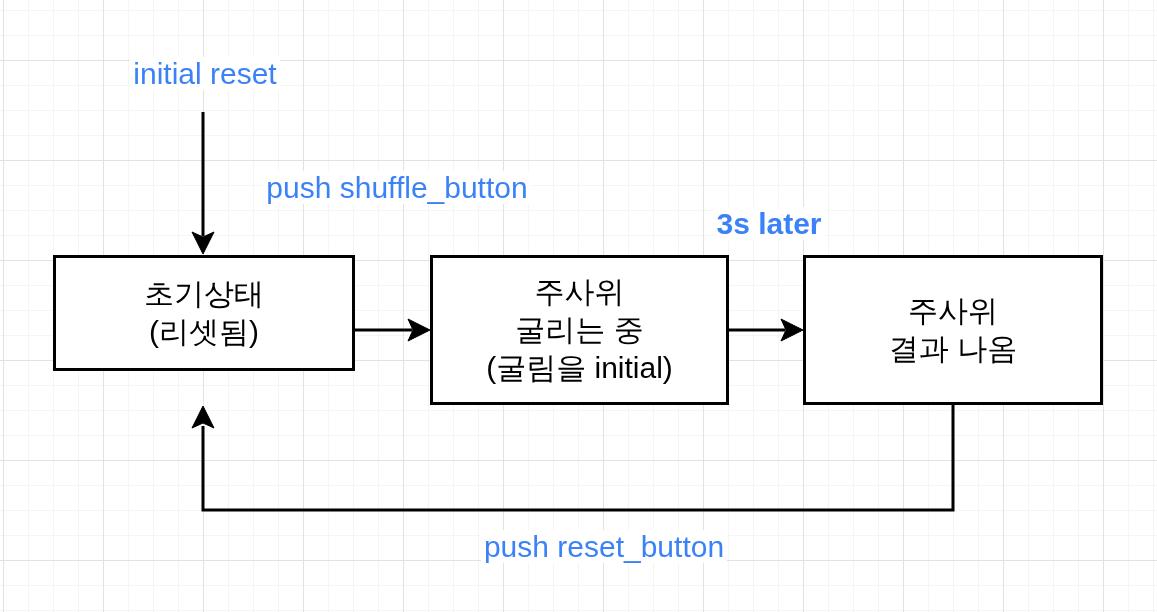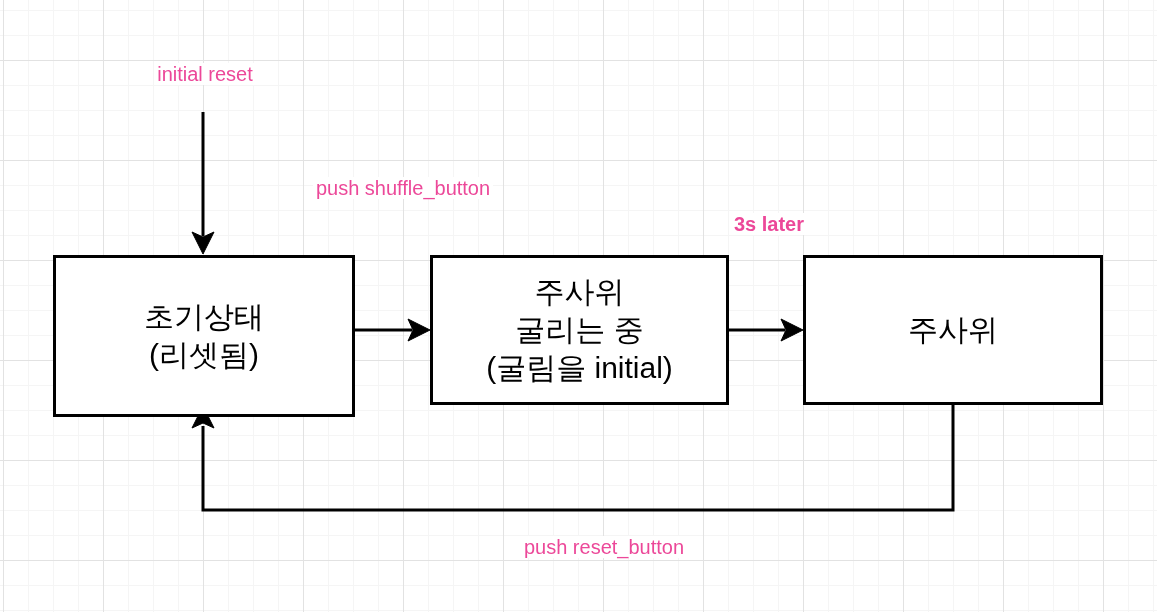--- a/index.html
+++ b/index.html
@@ -45,36 +45,36 @@
     border: 3px solid #000000;
     display: flex;
     flex-direction: column;
     align-items: center;
     justify-content: center;
     text-align: center;
     font-size: 30px;
     line-height: 38px;
     color: #000000;
   }
-  .node-initial { left: 53px;  top: 255px; width: 302px; height: 162px; }
+  .node-initial { left: 53px;  top: 255px; width: 302px; height: 116px; }
   .node-rolling { left: 430px; top: 255px; width: 299px; height: 150px; }
   .node-result  { left: 803px; top: 255px; width: 300px; height: 150px; }
   .edge-label {
     position: absolute;
     text-align: center;
-    font-size: 20px;
+    font-size: 30px;
     line-height: 38px;
-    color: #ec4899;
+    color: #3b82f6;
   }
   .edge-label span {
     background: #ffffff;
     padding: 0 3px;
   }
   .lbl-initial-reset { left: 95px;  top: 55px;  width: 220px; }
-  .lbl-shuffle       { left: 253px; top: 169px; width: 300px; }
+  .lbl-shuffle       { left: 247px; top: 169px; width: 300px; }
   .lbl-timer         { left: 669px; top: 205px; width: 200px; font-weight: bold; }
   .lbl-reset         { left: 454px; top: 528px; width: 300px; }
 </style>
 </head>
 <body>
 
 <div class="canvas">
 
   <svg class="edge-layer" viewBox="0 0 1157 612">
 
@@ -105,20 +105,21 @@
   </div>
 
   <div class="node node-rolling">
     <div>주사위</div>
     <div>굴리는 중</div>
     <div>(굴림을 initial)</div>
   </div>
 
   <div class="node node-result">
     <div>주사위</div>
+    <div>결과 나옴</div>
   </div>
 
   <div class="edge-label lbl-initial-reset">
     <span>initial reset</span>
   </div>
 
   <div class="edge-label lbl-shuffle">
     <div><span>push shuffle_button</span></div>
   </div>
 

